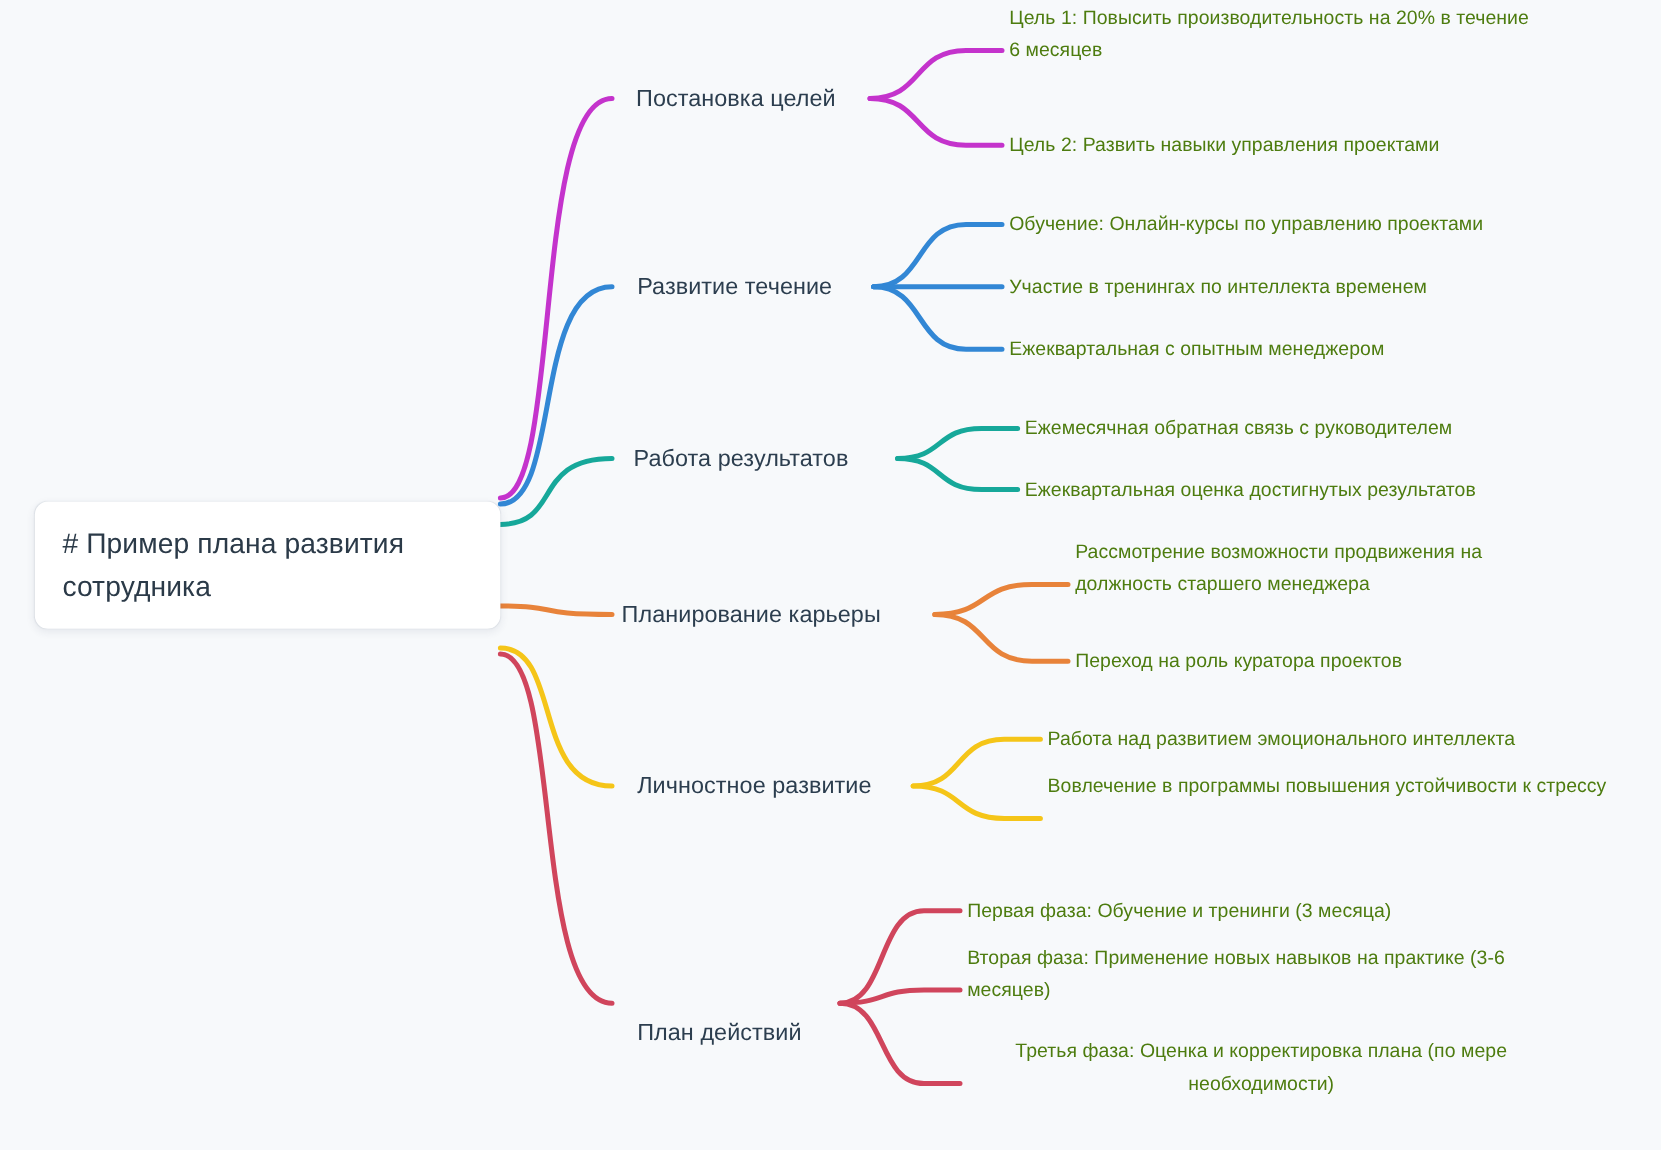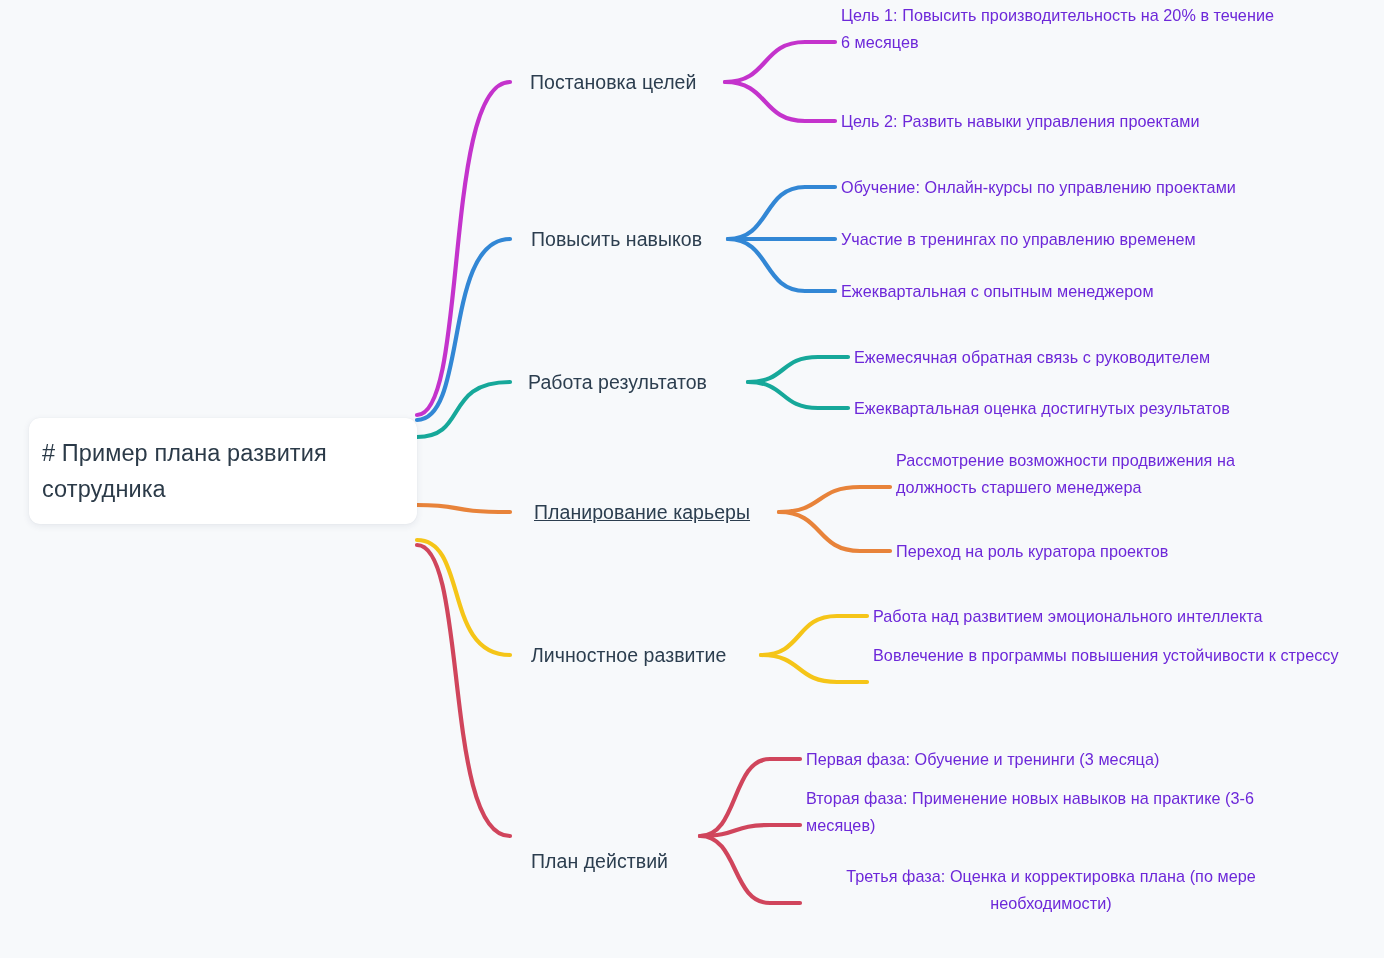--- a/index.html
+++ b/index.html
@@ -32,21 +32,21 @@
     left: 29px;
     top: 418px;
     width: 388px;
     min-height: 106px;
     box-sizing: border-box;
     background: #ffffff;
     border-radius: 11px;
     box-shadow: 0 2px 7px rgba(40, 60, 90, 0.09), 0 0 1px rgba(40,60,90,0.10);
     display: flex;
     align-items: center;
-    padding: 14px 22px 14px 13px;
+    padding: 14px 22px 14px 23px;
   }
   .root-title {
     font-size: 23.5px;
     line-height: 36px;
     color: #2b3a48;
     font-weight: 400;
     letter-spacing: 0.1px;
   }
   .branch-label {
     position: absolute;
@@ -55,21 +55,21 @@
     color: #2c3e4f;
     white-space: nowrap;
     transform: translateY(-50%);
     letter-spacing: 0.05px;
     text-align: right;
   }
   .leaf-label {
     position: absolute;
     font-size: 16.2px;
     line-height: 27px;
-    color: #6d28d9;
+    color: #4d7c0f;
     letter-spacing: 0.05px;
   }
   .leaf-label.two-line {
     transform: translateY(-27px);
   }
 </style>
 </head>
 <body>
 
 <div id="canvas">
@@ -98,28 +98,28 @@
     </svg>
 
   <div class="root-card">
     <div class="root-title"># Пример плана развития сотрудника</div>
   </div>
 
   <div id="labels">
       <div class="branch-label" style="left: 530px; top: 82px;">Постановка целей</div>
       <div class="leaf-label two-line" style="left: 841px; width: 440px; top: 29px;">Цель 1: Повысить производительность на 20% в течение 6 месяцев</div>
       <div class="leaf-label" style="left: 841px; width: 430px; top: 108px;">Цель 2: Развить навыки управления проектами</div>
-      <div class="branch-label" style="left: 531px; top: 239px;">Повысить навыков</div>
+      <div class="branch-label" style="left: 531px; top: 239px;">Развитие течение</div>
       <div class="leaf-label" style="left: 841px; width: 470px; top: 174px;">Обучение: Онлайн-курсы по управлению проектами</div>
-      <div class="leaf-label" style="left: 841px; width: 440px; top: 226px;">Участие в тренингах по управлению временем</div>
+      <div class="leaf-label" style="left: 841px; width: 440px; top: 226px;">Участие в тренингах по интеллекта временем</div>
       <div class="leaf-label" style="left: 841px; width: 400px; top: 278px;">Ежеквартальная с опытным менеджером</div>
       <div class="branch-label" style="left: 528px; top: 382px;">Работа результатов</div>
       <div class="leaf-label" style="left: 854px; width: 430px; top: 344px;">Ежемесячная обратная связь с руководителем</div>
       <div class="leaf-label" style="left: 854px; width: 450px; top: 395px;">Ежеквартальная оценка достигнутых результатов</div>
-      <div class="branch-label" style="left: 534px; top: 512px; text-decoration: underline;">Планирование карьеры</div>
+      <div class="branch-label" style="left: 518px; top: 512px;">Планирование карьеры</div>
       <div class="leaf-label two-line" style="left: 896px; width: 400px; top: 474px;">Рассмотрение возможности продвижения на должность старшего менеджера</div>
       <div class="leaf-label" style="left: 896px; width: 360px; top: 538px;">Переход на роль куратора проектов</div>
       <div class="branch-label" style="left: 531px; top: 655px;">Личностное развитие</div>
       <div class="leaf-label" style="left: 873px; width: 460px; top: 603px;">Работа над развитием эмоционального интеллекта</div>
       <div class="leaf-label two-line" style="left: 873px; width: 470px; top: 669px;">Вовлечение в программы повышения устойчивости к стрессу</div>
       <div class="branch-label" style="left: 531px; top: 836px; margin-top: 25px;">План действий</div>
       <div class="leaf-label" style="left: 806px; width: 420px; top: 746px;">Первая фаза: Обучение и тренинги (3 месяца)</div>
       <div class="leaf-label two-line" style="left: 806px; width: 490px; top: 812px;">Вторая фаза: Применение новых навыков на практике (3-6 месяцев)</div>
       <div class="leaf-label two-line" style="left: 806px; width: 490px; top: 890px; text-align: center;">Третья фаза: Оценка и корректировка плана (по мере необходимости)</div>
     </div>

